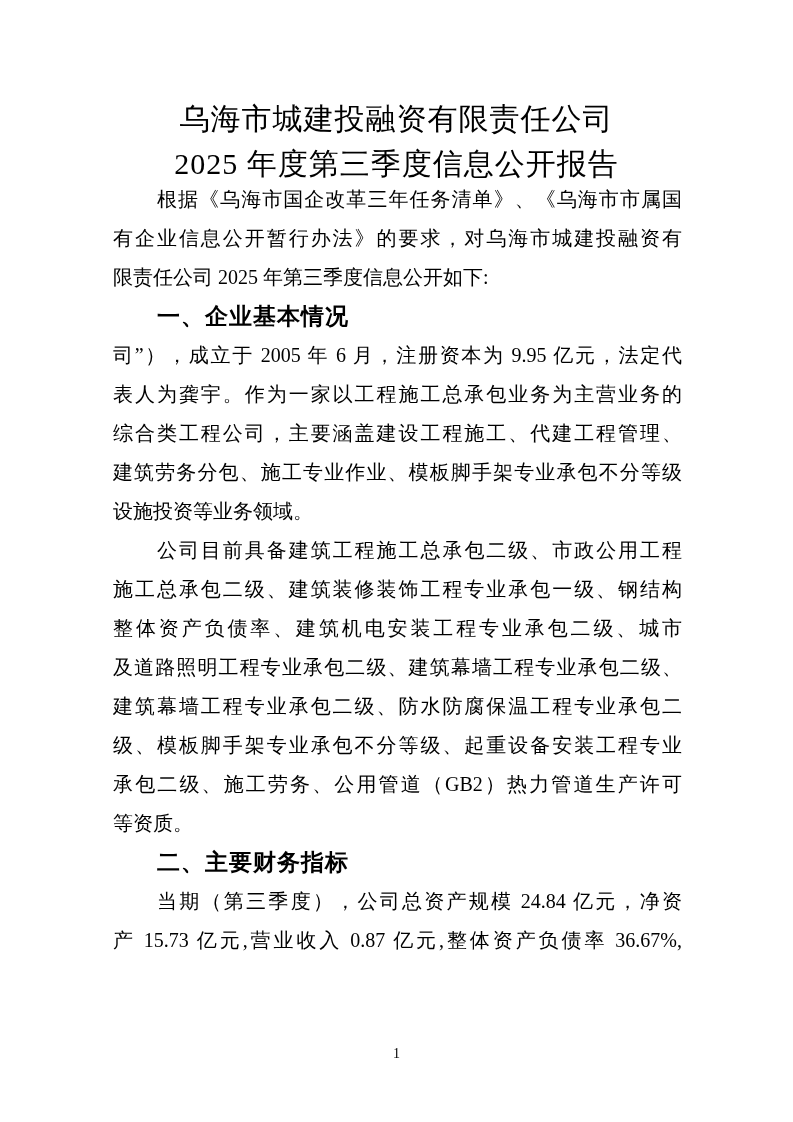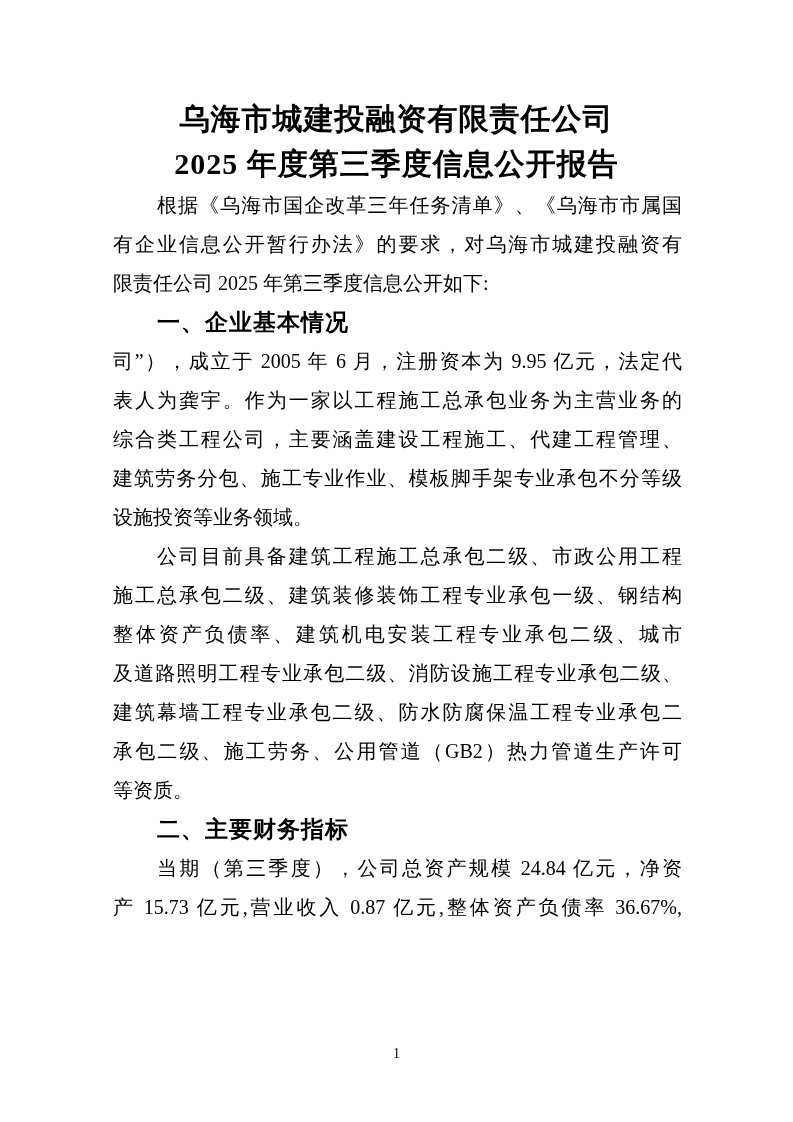--- a/index.html
+++ b/index.html
@@ -8,29 +8,29 @@
     width: 793px;
     height: 1122px;
     background: #ffffff;
     color: #000000;
     font-family: "Liberation Serif", "DejaVu Serif", serif;
     overflow: hidden;
   }
   .doc-title {
     padding-top: 96px;
     text-align: center;
-    font-weight: bold;
+    font-weight: normal;
     font-size: 30px;
     line-height: 45px;
     letter-spacing: 1px;
   }
   .doc-body {
     position: absolute;
     left: 113px;
-    top: 186px;
+    top: 180px;
     width: 569px;
   }
   .bline {
     height: 39px;
     line-height: 39px;
     font-size: 20px;
     text-align: justify;
     text-align-last: justify;
     overflow: hidden;
     white-space: nowrap;
@@ -76,22 +76,23 @@
 
     <div class="bline">司”），成立于 2005 年 6 月，注册资本为 9.95 亿元，法定代</div>
     <div class="bline">表人为龚宇。作为一家以工程施工总承包业务为主营业务的</div>
     <div class="bline">综合类工程公司，主要涵盖建设工程施工、代建工程管理、</div>
     <div class="bline">建筑劳务分包、施工专业作业、模板脚手架专业承包不分等级</div>
     <div class="bline end">设施投资等业务领域。</div>
 
     <div class="bline first">公司目前具备建筑工程施工总承包二级、市政公用工程</div>
     <div class="bline">施工总承包二级、建筑装修装饰工程专业承包一级、钢结构</div>
     <div class="bline">整体资产负债率、建筑机电安装工程专业承包二级、城市</div>
-    <div class="bline">及道路照明工程专业承包二级、消防设施工程专业承包二级、</div>
+    <div class="bline">及道路照明工程专业承包二级、建筑幕墙工程专业承包二级、</div>
     <div class="bline">建筑幕墙工程专业承包二级、防水防腐保温工程专业承包二</div>
+    <div class="bline">级、模板脚手架专业承包不分等级、起重设备安装工程专业</div>
     <div class="bline">承包二级、施工劳务、公用管道（GB2）热力管道生产许可</div>
     <div class="bline end">等资质。</div>
 
     <div class="heading">二、主要财务指标</div>
 
     <div class="bline first">当期（第三季度），公司总资产规模 24.84 亿元，净资</div>
     <div class="bline">产 15.73 亿元,营业收入 0.87 亿元,整体资产负债率 36.67%,</div>
 
   </div>
 

